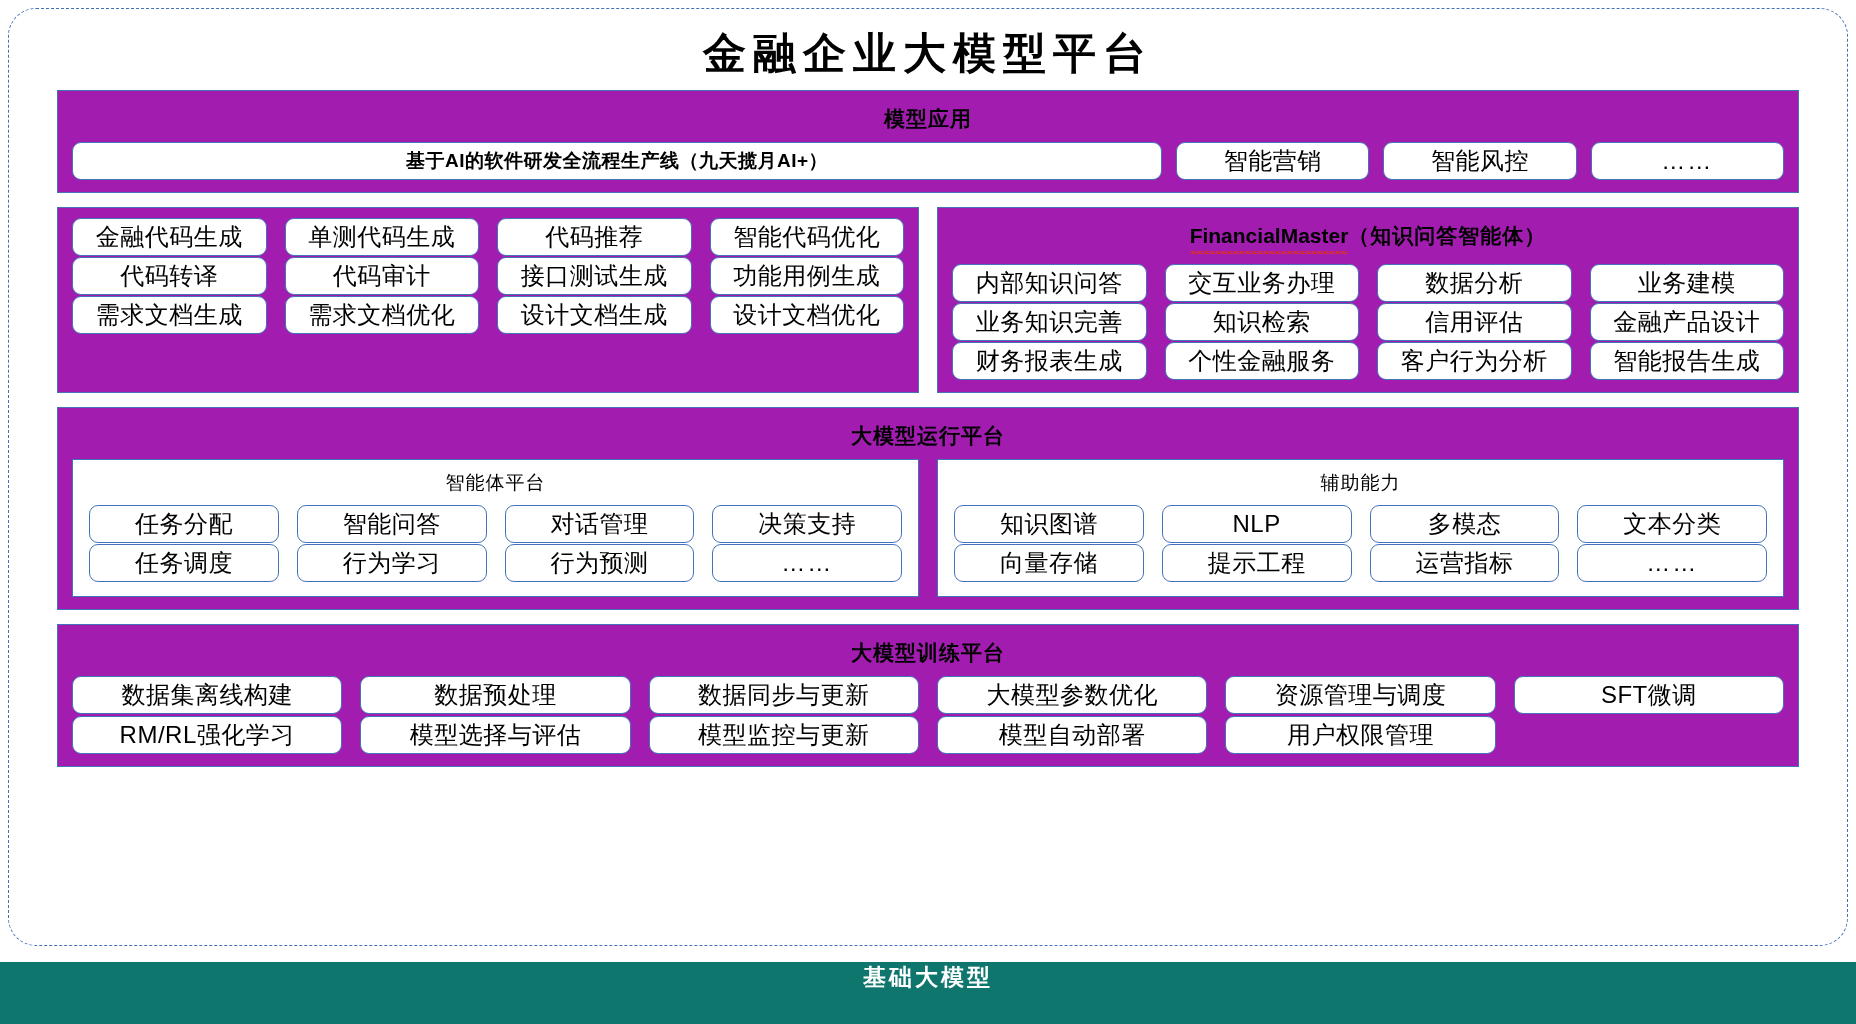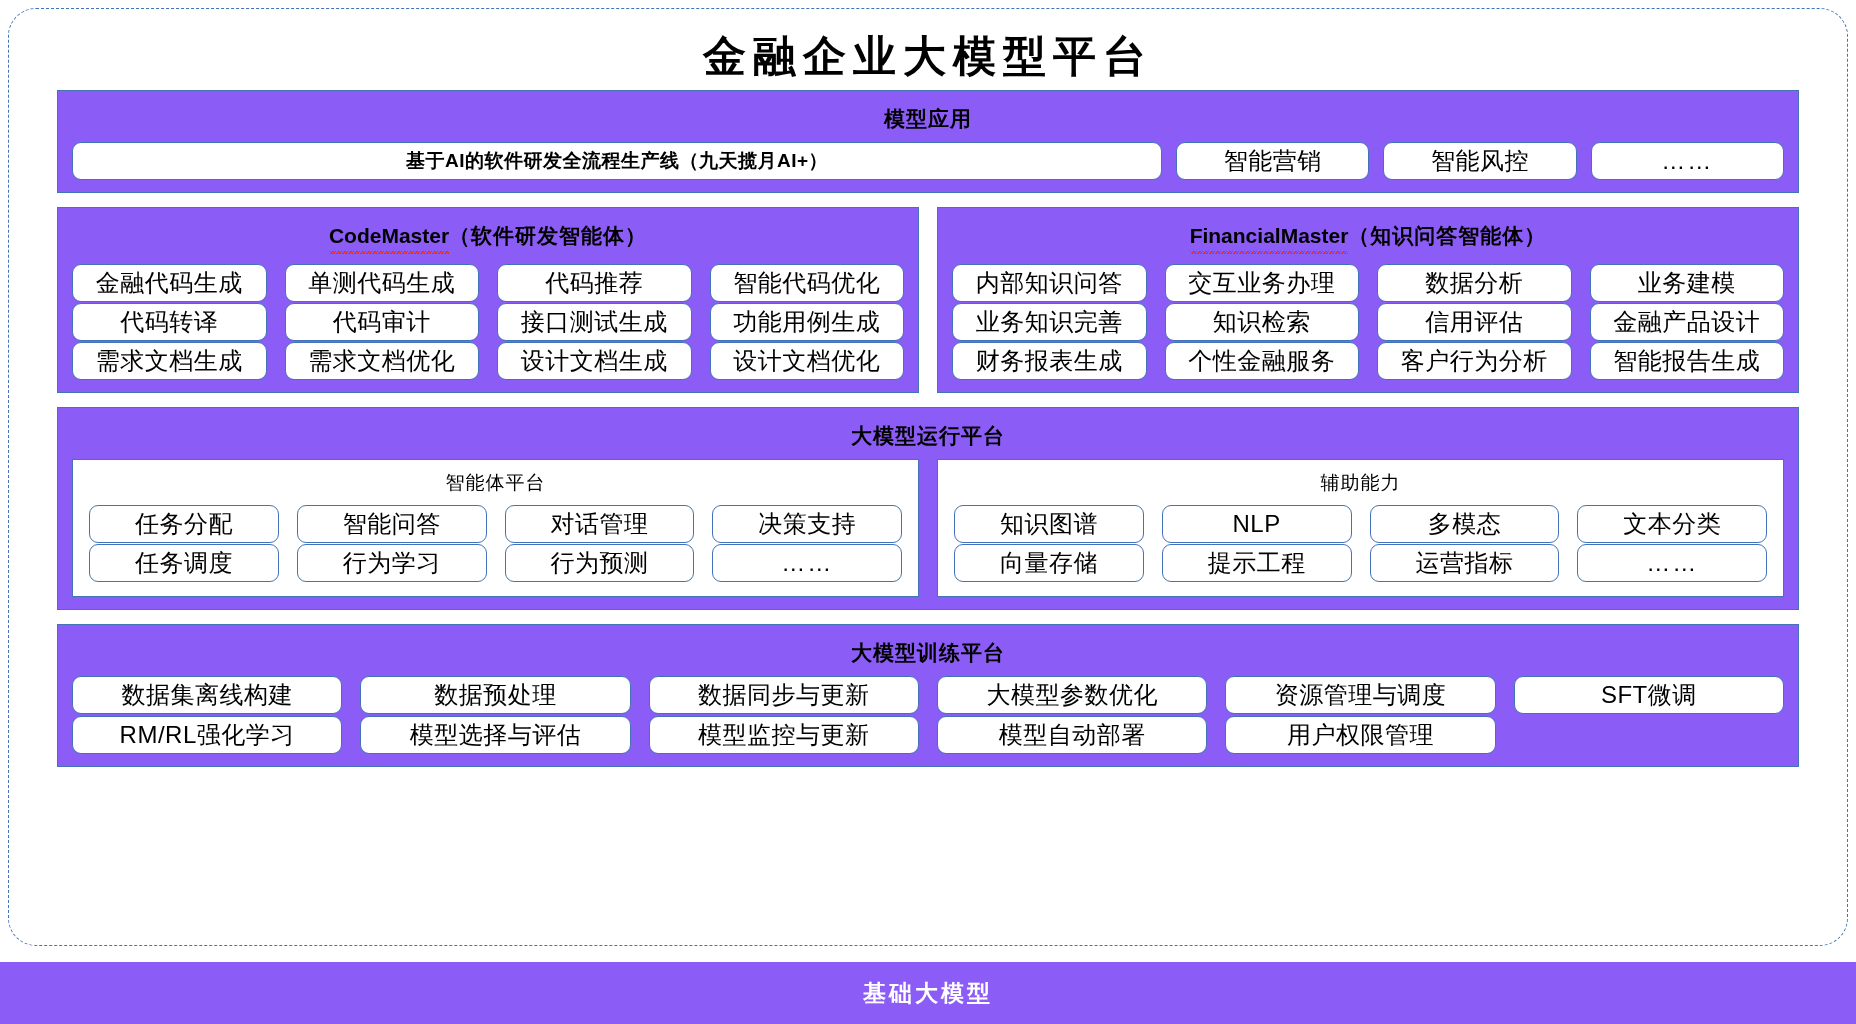--- a/index.html
+++ b/index.html
@@ -30,35 +30,35 @@
     border: 1.6px dashed #4472b8;
     border-radius: 28px;
     background: #ffffff;
     padding: 0 0;
   }
 
   
   .main-title {
     width: 100%;
     text-align: center;
-    font-family: Liberation Serif, serif;
+    font-family: Liberation Mono, monospace;
     font-size: 43px;
     font-weight: 700;
     color: #000000;
     letter-spacing: 7px;
     line-height: 1;
     padding-top: 26px;
     padding-bottom: 12px;
     white-space: nowrap;
   }
 
   
   .panel {
     border: 1.5px solid #4472b8;
-    background: #8b5cf6;
+    background: #a21caf;
     margin: 0 48px 14px 48px;
     padding: 10px 14px 12px 14px;
   }
 
   .panel-title {
     text-align: center;
     font-size: 21px;
     font-weight: 700;
     color: #000000;
     letter-spacing: 1px;
@@ -165,23 +165,22 @@
     padding: 4px 16px 14px 16px;
   }
 
   
   .base-bar {
     position: absolute;
     left: 0;
     top: 962px;
     width: 1856px;
     height: 62px;
-    background: #8b5cf6;
+    background: #0f766e;
     display: flex;
-    align-items: center;
     justify-content: center;
   }
   .base-bar .label {
     color: #ffffff;
     font-size: 23px;
     font-weight: 700;
     letter-spacing: 3px;
     white-space: nowrap;
   }
 </style>
@@ -200,23 +199,20 @@
         <div class="chip bold">基于AI的软件研发全流程生产线（九天揽月AI+）</div>
         <div class="chip">智能营销</div>
         <div class="chip">智能风控</div>
         <div class="chip dots">……</div>
       </div>
     </section>
 
     <div class="masters">
 
       <section class="panel">
-        <div class="panel-title with-squiggle">
-          <span class="latin">CodeMaster</span><span class="sub">（软件研发智能体）</span>
-        </div>
         <div class="grid4">
           <div class="chip">金融代码生成</div>
           <div class="chip">单测代码生成</div>
           <div class="chip">代码推荐</div>
           <div class="chip">智能代码优化</div>
           <div class="chip">代码转译</div>
           <div class="chip">代码审计</div>
           <div class="chip">接口测试生成</div>
           <div class="chip">功能用例生成</div>
           <div class="chip">需求文档生成</div>

